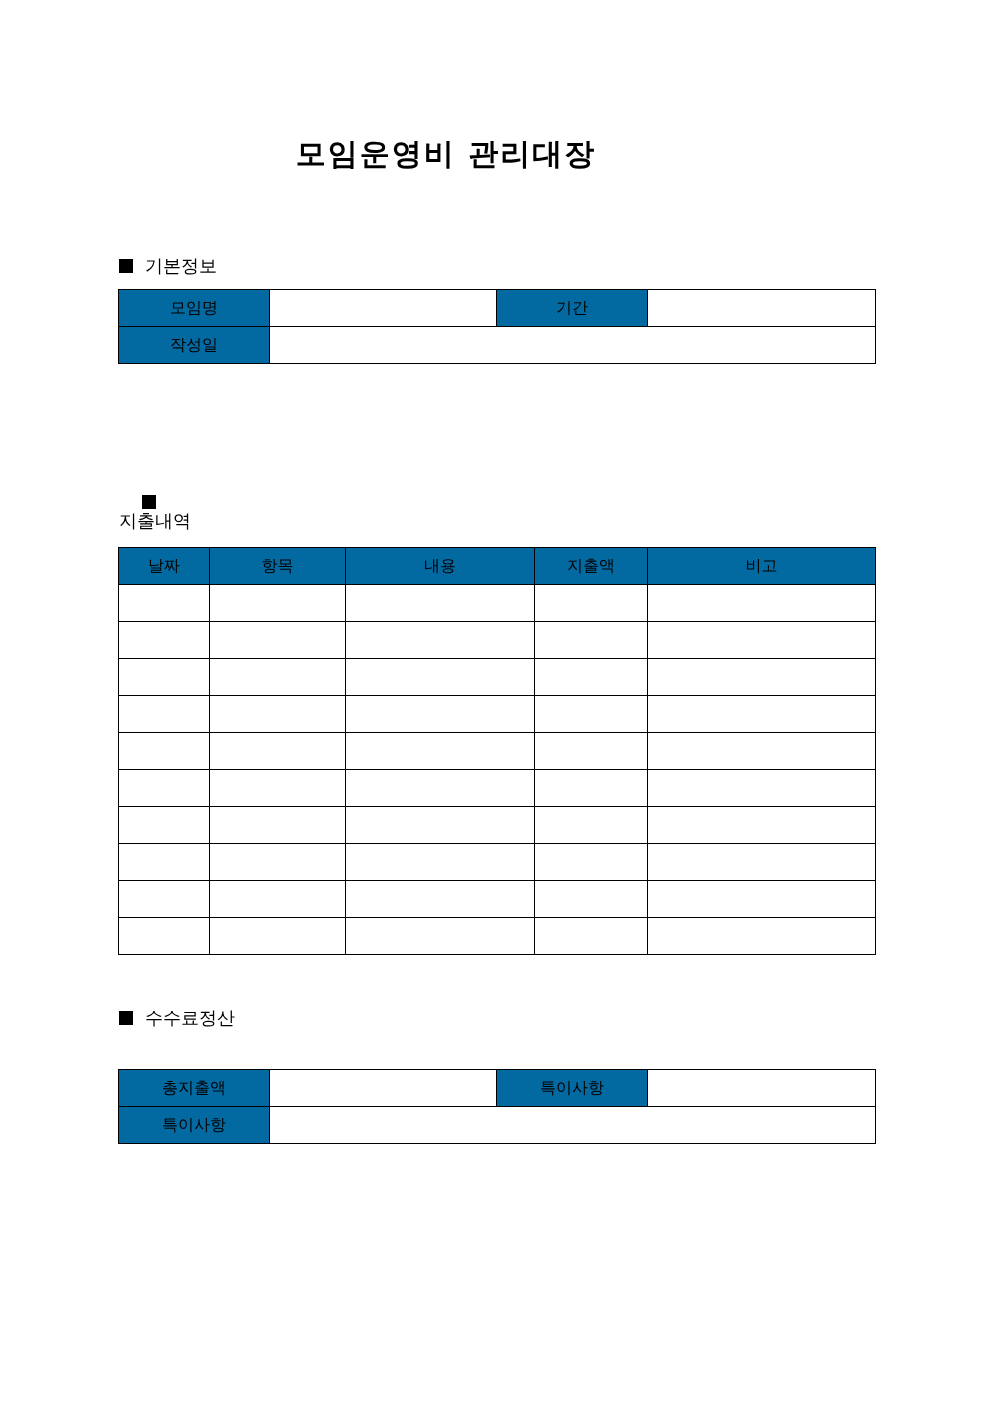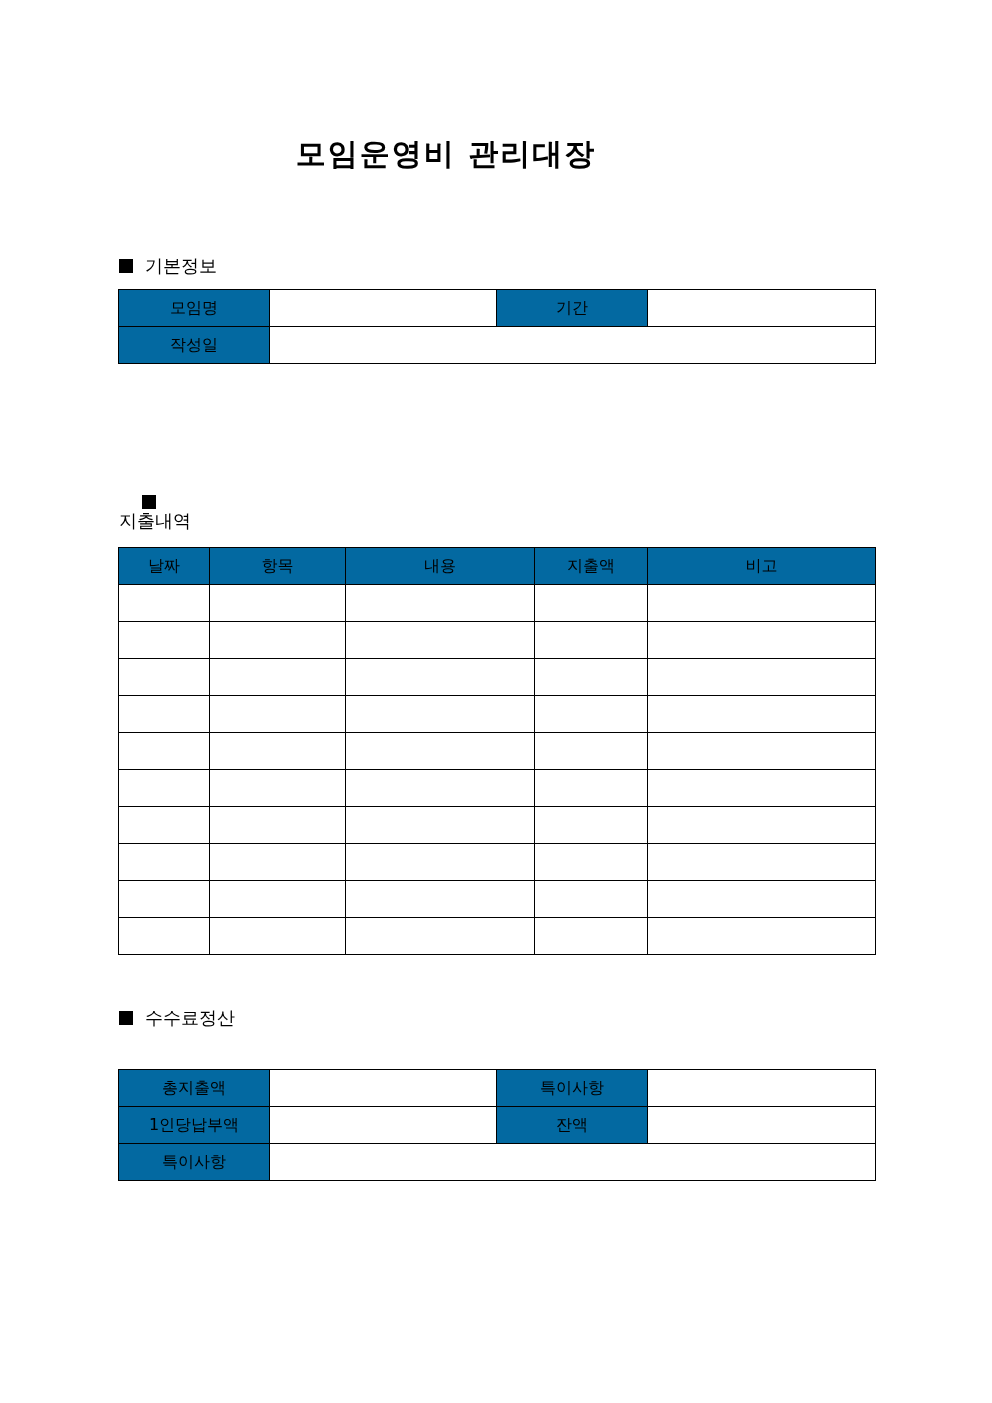--- a/index.html
+++ b/index.html
@@ -152,23 +152,17 @@
       <col style="width:228px">
     </colgroup>
   <tbody>
       <tr>
     <td class="lbl">총지출액</td>
     <td class="val"></td>
     <td class="lbl">특이사항</td>
     <td class="val"></td>
   </tr>
   <tr>
-    <td class="lbl">1인당납부액</td>
-    <td class="val"></td>
-    <td class="lbl">잔액</td>
-    <td class="val"></td>
-  </tr>
-  <tr>
     <td class="lbl">특이사항</td>
     <td class="val" colspan="3"></td>
   </tr>
 </tbody>
   </table>
 
 </body></html>

